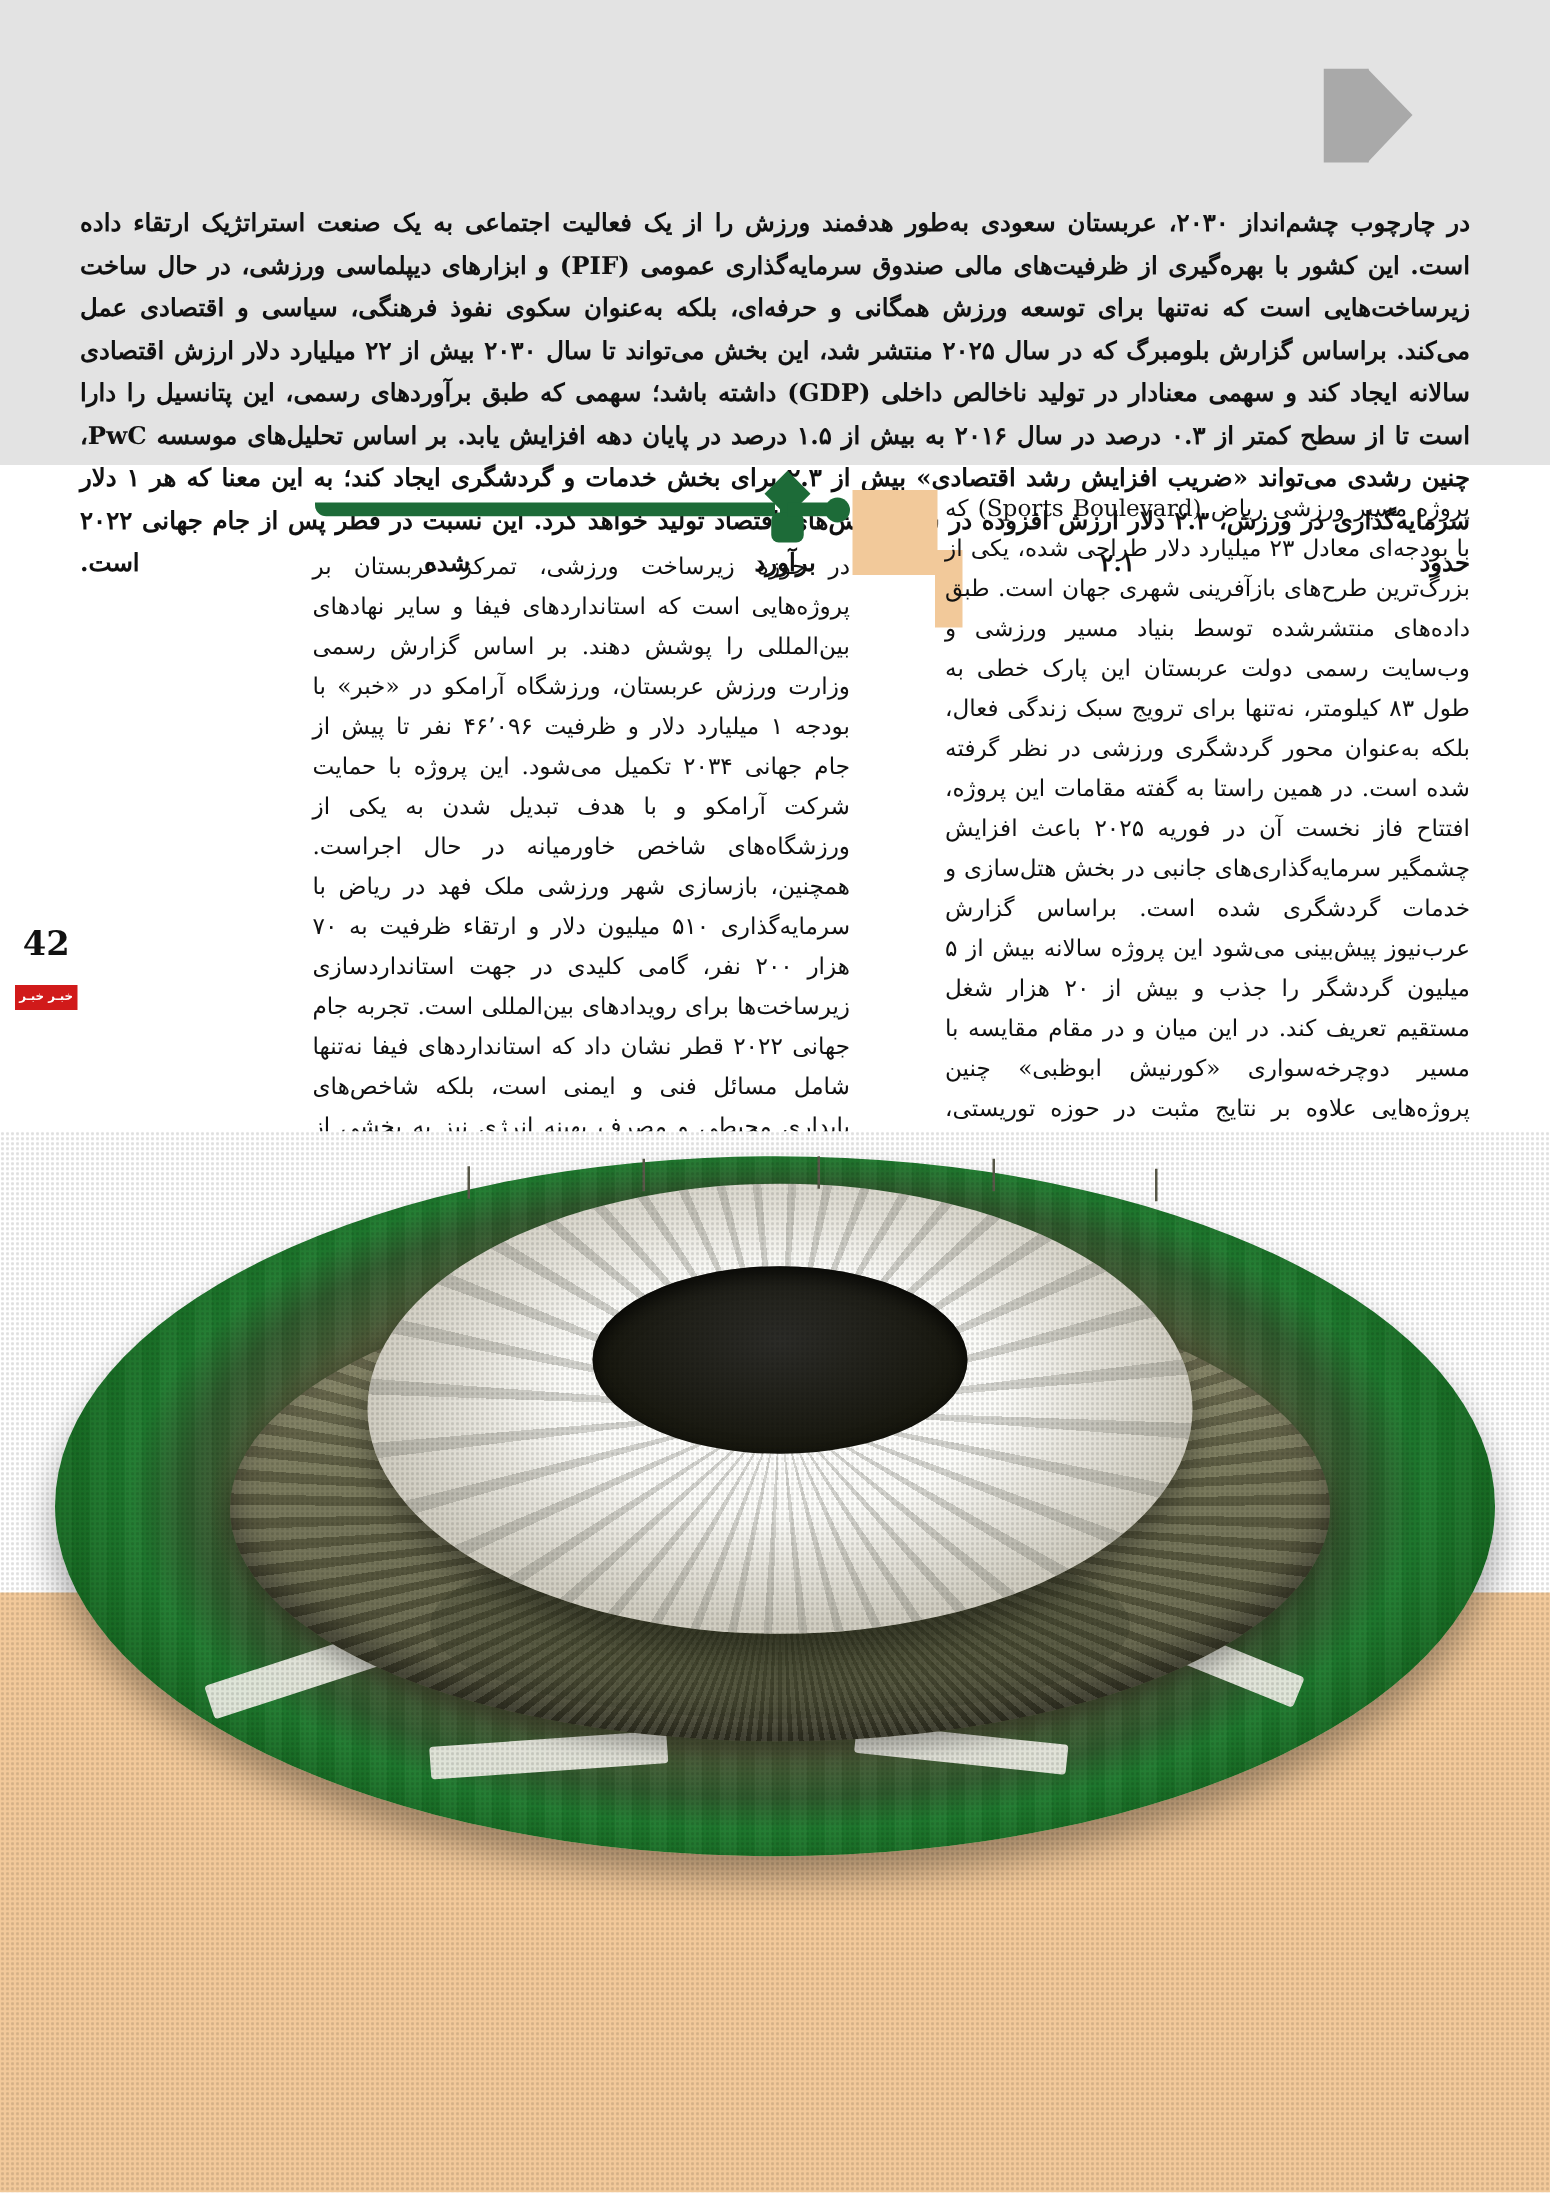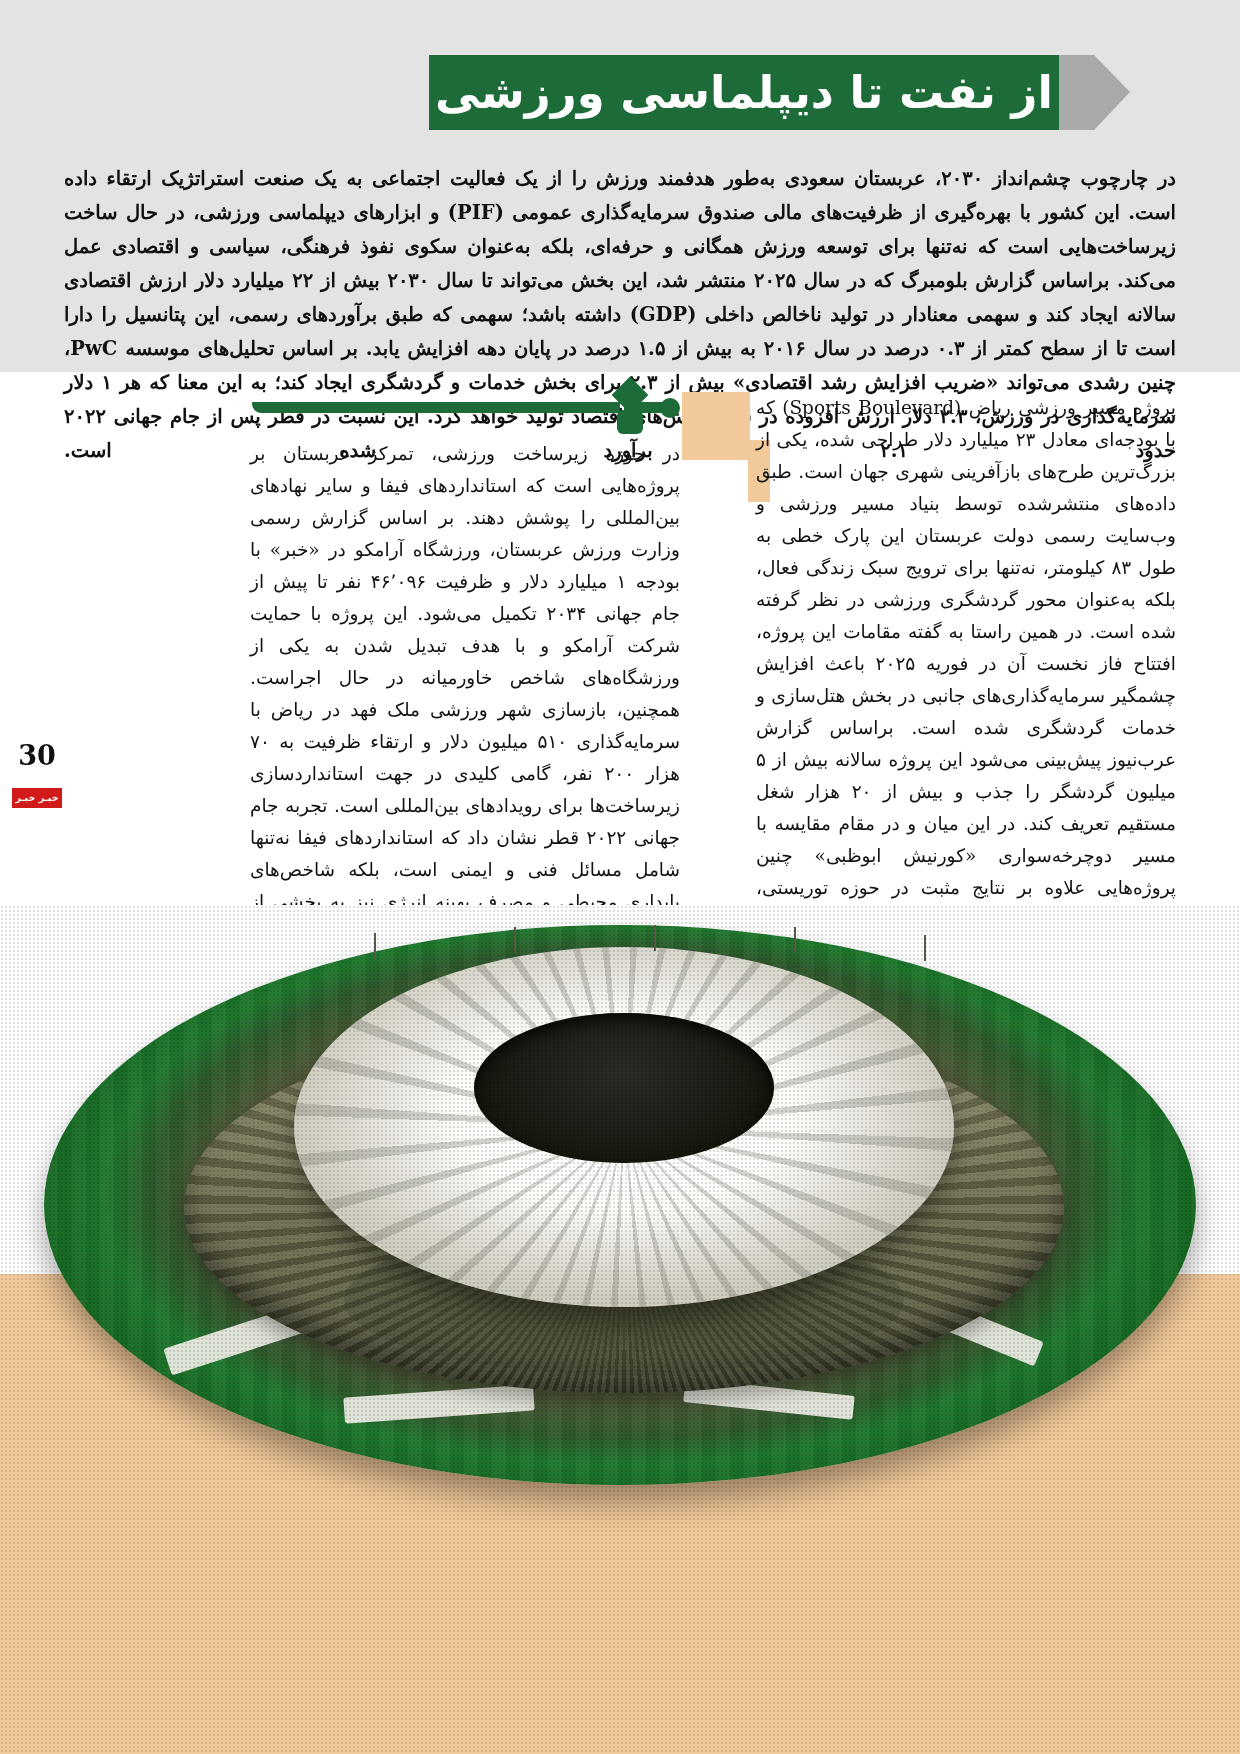--- a/index.html
+++ b/index.html
@@ -218,23 +218,20 @@
   }
 </style>
 </head>
 <body>
 
 <div class="header-zone">
 
   <div class="title-row">
     <div class="title-chevron"></div>
     <div class="title-chevron2"></div>
-    <div class="title-bar">
-      <h1>از نفت تا دیپلماسی ورزشی</h1>
-    </div>
   </div>
 
   <p class="intro">در چارچوب چشم‌انداز ۲۰۳۰، عربستان سعودی به‌طور هدفمند ورزش را از یک فعالیت اجتماعی به یک صنعت استراتژیک ارتقاء داده است. این کشور با بهره‌گیری از ظرفیت‌های مالی صندوق سرمایه‌گذاری عمومی (PIF) و ابزارهای دیپلماسی ورزشی، در حال ساخت زیرساخت‌هایی است که نه‌تنها برای توسعه ورزش همگانی و حرفه‌ای، بلکه به‌عنوان سکوی نفوذ فرهنگی، سیاسی و اقتصادی عمل می‌کند. براساس گزارش بلومبرگ که در سال ۲۰۲۵ منتشر شد، این بخش می‌تواند تا سال ۲۰۳۰ بیش از ۲۲ میلیارد دلار ارزش اقتصادی سالانه ایجاد کند و سهمی معنادار در تولید ناخالص داخلی (GDP) داشته باشد؛ سهمی که طبق برآوردهای رسمی، این پتانسیل را دارا است تا از سطح کمتر از ۰.۳ درصد در سال ۲۰۱۶ به بیش از ۱.۵ درصد در پایان دهه افزایش یابد. بر اساس تحلیل‌های موسسه PwC، چنین رشدی می‌تواند «ضریب افزایش رشد اقتصادی» بیش از ۲.۳ برای بخش خدمات و گردشگری ایجاد کند؛ به این معنا که هر ۱ دلار سرمایه‌گذاری در ورزش، ۲.۳ دلار ارزش افزوده در سایر بخش‌های اقتصاد تولید خواهد کرد. این نسبت در قطر پس از جام جهانی ۲۰۲۲ حدود ۲.۱ برآورد شده است.</p>
 </div>
 
 <div class="cols">
 
   <div class="peach-a"></div>
   <div class="peach-b"></div>
 
@@ -250,21 +247,21 @@
     <div class="hilt"></div>
     <div class="knob"></div>
   </div>
 
   <div class="col-left">
     <p class="body-txt">در حوزه زیرساخت ورزشی، تمرکز عربستان بر پروژه‌هایی است که استانداردهای فیفا و سایر نهادهای بین‌المللی را پوشش دهند. بر اساس گزارش رسمی وزارت ورزش عربستان، ورزشگاه آرامکو در «خبر» با بودجه ۱ میلیارد دلار و ظرفیت ۴۶٬۰۹۶ نفر تا پیش از جام جهانی ۲۰۳۴ تکمیل می‌شود. این پروژه با حمایت شرکت آرامکو و با هدف تبدیل شدن به یکی از ورزشگاه‌های شاخص خاورمیانه در حال اجراست. همچنین، بازسازی شهر ورزشی ملک فهد در ریاض با سرمایه‌گذاری ۵۱۰ میلیون دلار و ارتقاء ظرفیت به ۷۰ هزار ۲۰۰ نفر، گامی کلیدی در جهت استانداردسازی زیرساخت‌ها برای رویدادهای بین‌المللی است. تجربه جام جهانی ۲۰۲۲ قطر نشان داد که استانداردهای فیفا نه‌تنها شامل مسائل فنی و ایمنی است، بلکه شاخص‌های پایداری محیطی و مصرف بهینه انرژی نیز به بخشی از ارزیابی‌ها تبدیل شده‌اند؛ عربستان نیز در طراحی ورزشگاه‌ها، از گواهی‌های LEED و BREEAM بهره می‌برد.</p>
   </div>
 </div>
 
 <div class="folio">
-  <div class="num">30</div>
+  <div class="num">42</div>
   <div class="badge">خبـر
 خبـر</div>
 </div>
 
 <div class="photo-zone">
   <div class="sand"></div>
 
   <div class="peach-c"></div>
   <div class="peach-d"></div>
 

